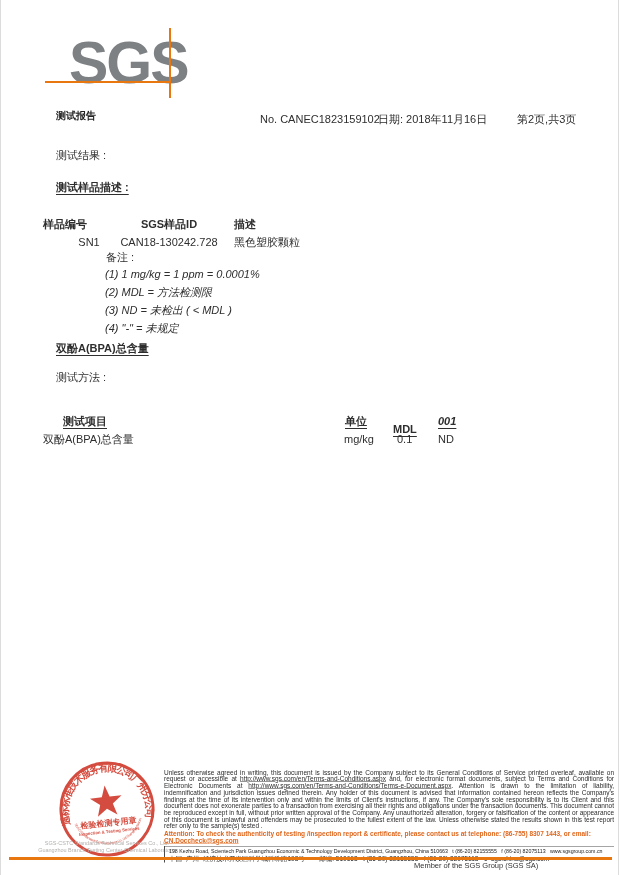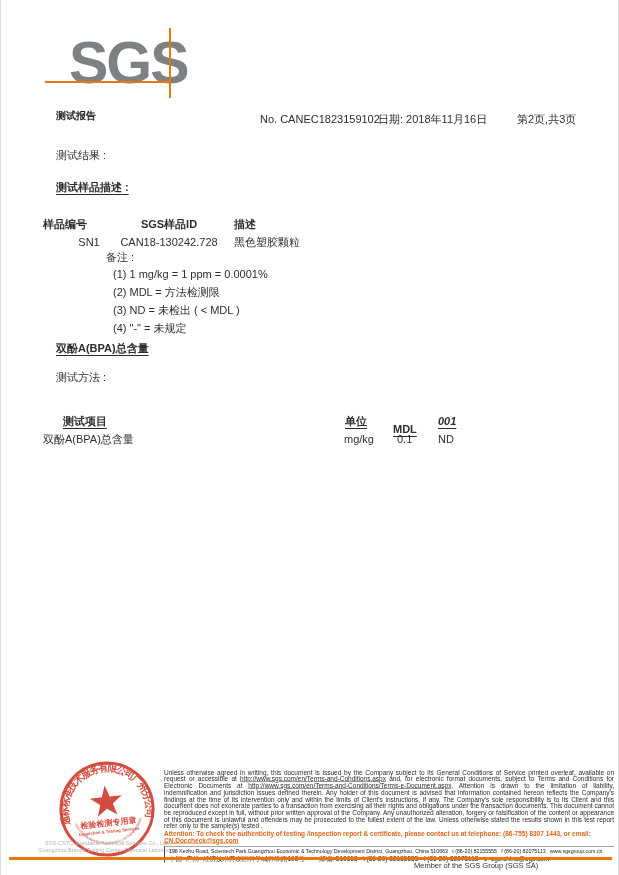--- a/index.html
+++ b/index.html
@@ -31,21 +31,21 @@
   .sample-title  { left:55px; top:180px; }
 
   .st-h1 { left:42px;  top:217px; width:92px;  text-align:left; }
   .st-h2 { left:106px; top:217px; width:124px; text-align:center; }
   .st-h3 { left:233px; top:217px; }
   .st-v1 { left:42px;  top:235px; width:92px;  text-align:center; }
   .st-v2 { left:106px; top:235px; width:124px; text-align:center; }
   .st-v3 { left:233px; top:235px; }
 
   .remarks-label { left:73px; top:250px;margin-left:32px; }
-  .remarks-list  { left:112px; top:265px; }
+  .remarks-list  { left:104px; top:265px;font-style:italic; }
   .remarks-list div { line-height:18px; }
 
   .analyte-title { left:55px; top:341px; }
 
   .method-label { left:55px; top:370px; }
   .method-text  { left:128px; top:369px; width:464px; line-height:20.5px; text-align:justify; }
 
   .rt-h-item { left:62px;  top:414px; }
   .rt-h-unit { left:344px; top:414px;text-align:right; }
   .rt-h-mdl  { left:392px; top:414px;margin-top:8px; }

